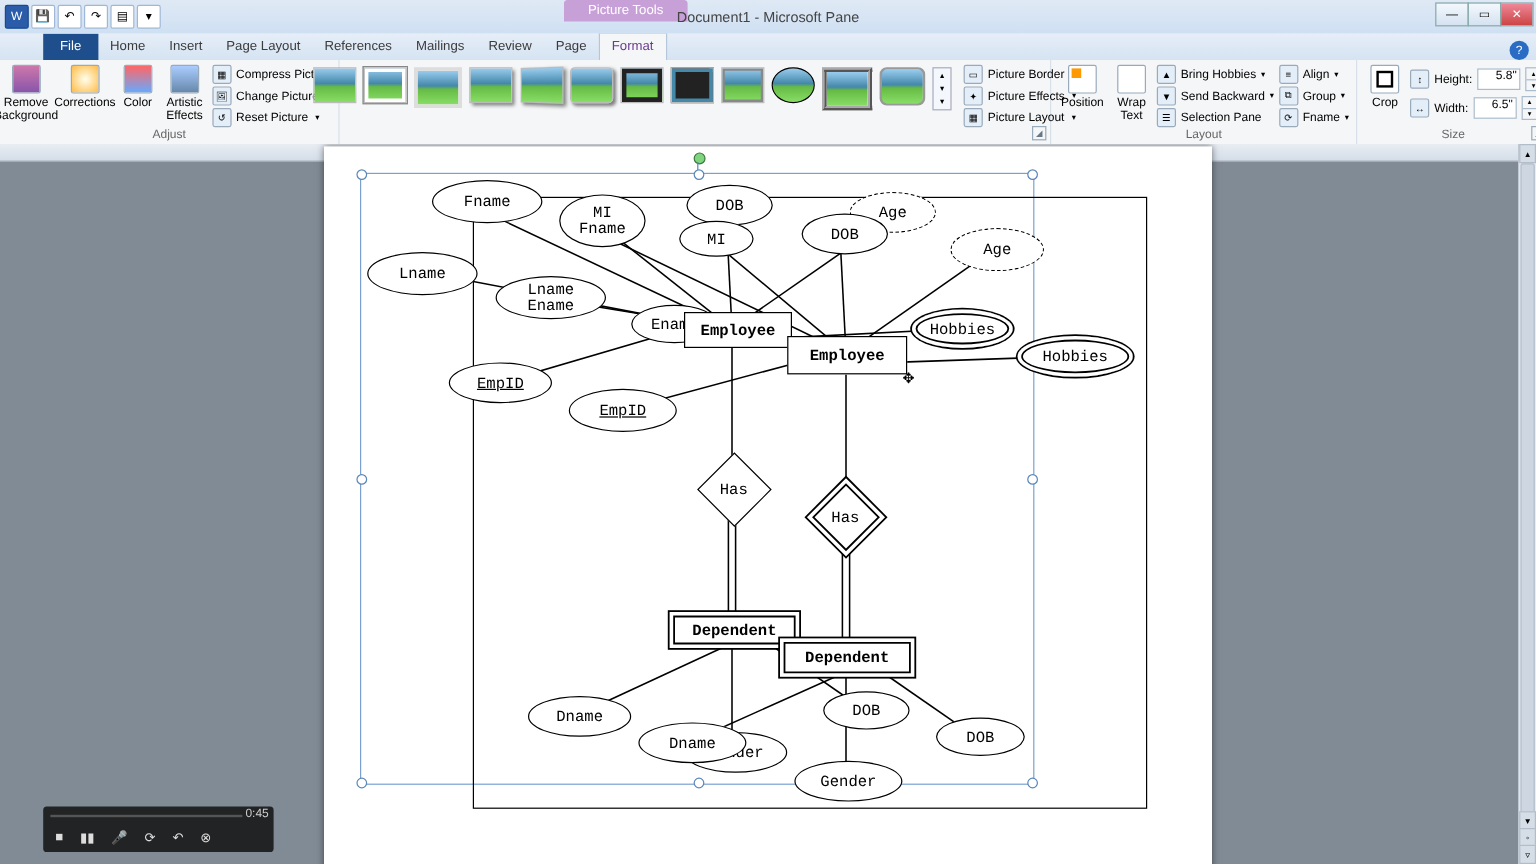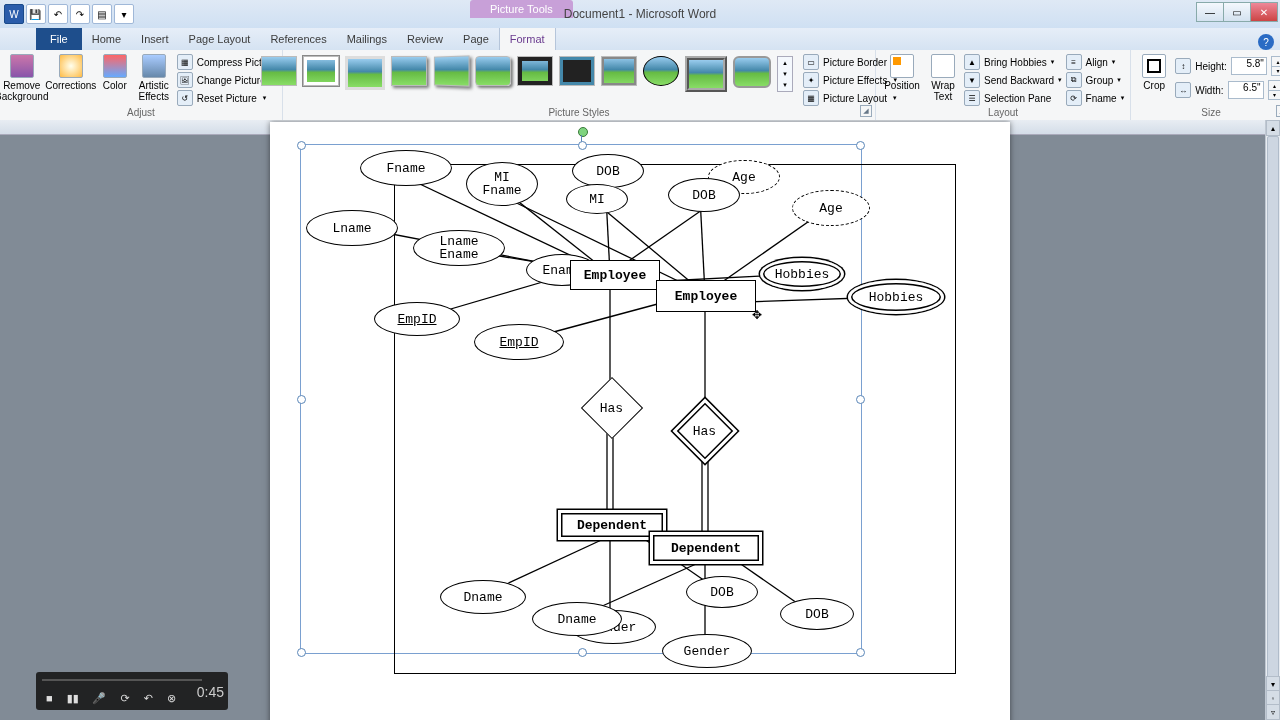--- a/index.html
+++ b/index.html
@@ -63,21 +63,21 @@
   .diamond{border:1.5px solid #000;transform:rotate(45deg);}
   .diamond.double{box-shadow:0 0 0 1.5px #000, inset 0 0 0 3px #fff, inset 0 0 0 4.5px #000;border:none;transform:rotate(45deg);}
   .diamond span{transform:rotate(-45deg);}
   .underline{text-decoration:underline;}
   
   .diagram-border{position:absolute;border:1px solid #000;}
   
   .video-ctrl{position:absolute;left:36px;bottom:10px;width:192px;height:38px;background:rgba(20,20,20,.88);border-radius:3px;display:flex;flex-direction:column;}
   .vc-prog{height:14px;position:relative;}
   .vc-prog .bar{position:absolute;left:6px;right:26px;top:7px;height:2px;background:#555;}
-  .vc-prog .time{position:absolute;right:4px;top:12px;color:#ccc;font-size:14px;}
+  .vc-prog .time{position:absolute;right:4px;top:1px;color:#ccc;font-size:10px;}
   .vc-btns{flex:1;display:flex;align-items:center;gap:14px;padding:0 10px;}
   .vc-btn{color:#ddd;font-size:11px;}
   
   .vscroll{position:absolute;right:0;top:120px;bottom:0;width:14px;background:#e8ecf1;border-left:1px solid #c0c8d2;}
   .vscroll .btn{height:14px;background:#d5dde6;border:1px solid #b3bdc9;display:flex;align-items:center;justify-content:center;font-size:8px;}
   .vscroll .thumb-sb{position:absolute;left:1px;right:1px;top:16px;height:560px;background:#cdd6e1;border:1px solid #b0bcca;border-radius:2px;}
   
   .er-lines{position:absolute;left:0;top:0;}
 </style>
 </head>
@@ -86,21 +86,21 @@
 <div class="titlebar">
   <div class="qat">
     <div class="qat-btn" style="background:#2a5caa;color:#fff;border-color:#1a4a8a">W</div>
     <div class="qat-btn">💾</div>
     <div class="qat-btn">↶</div>
     <div class="qat-btn">↷</div>
     <div class="qat-btn">▤</div>
     <div class="qat-btn">▾</div>
   </div>
   <div class="contextual-tab">Picture Tools</div>
-  <div class="doc-title">Document1 - Microsoft Word</div>
+  <div class="doc-title">Document1 - Microsoft Pane</div>
   <div class="win-controls">
     <div class="win-btn">—</div>
     <div class="win-btn">▭</div>
     <div class="win-btn close">✕</div>
   </div>
 </div>
 
 <div class="tabstrip">
   <div class="file-tab">File</div>
   <div class="tab">Home</div>
@@ -187,21 +187,20 @@
             <span>Picture Effects</span>
             <span style="font-size:7px;margin-left:2px">▾</span>
           </div>
         <div class="small-item">
             <div class="mini-icon">▦</div>
             <span>Picture Layout</span>
             <span style="font-size:7px;margin-left:2px">▾</span>
           </div>
       </div>
     </div>
-    <div class="grp-label">Picture Styles</div>
     <div class="grp-launcher">◢</div>
   </div>
 
   <div class="ribbon-group" style="width:260px">
     <div class="grp-body">
       <div class="big-btn" style="width:40px">
         <div class="thumb" style="background:#fff;border:1px solid #9ab;position:relative">
             <div style="position:absolute;width:8px;height:8px;background:#f90;left:2px;top:2px"></div>
           </div>
         <span>Position</span>

